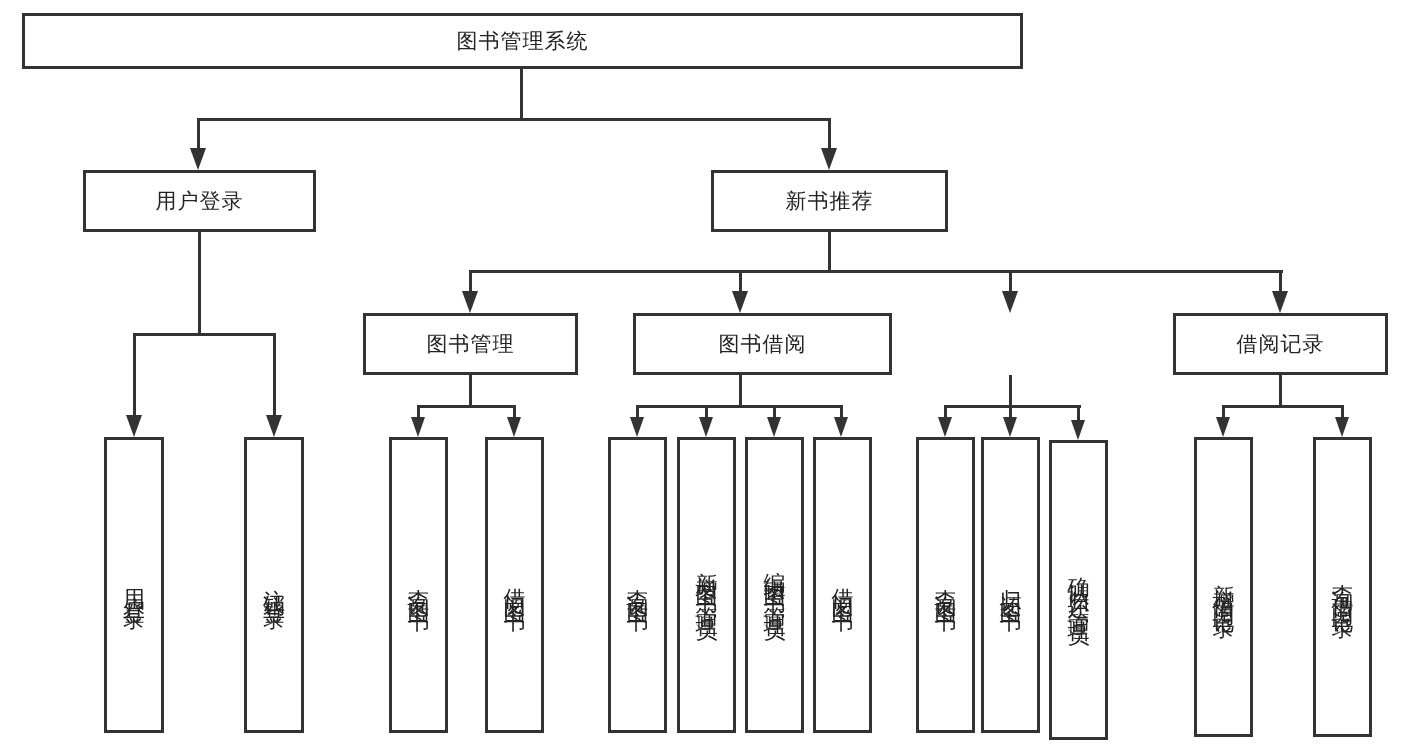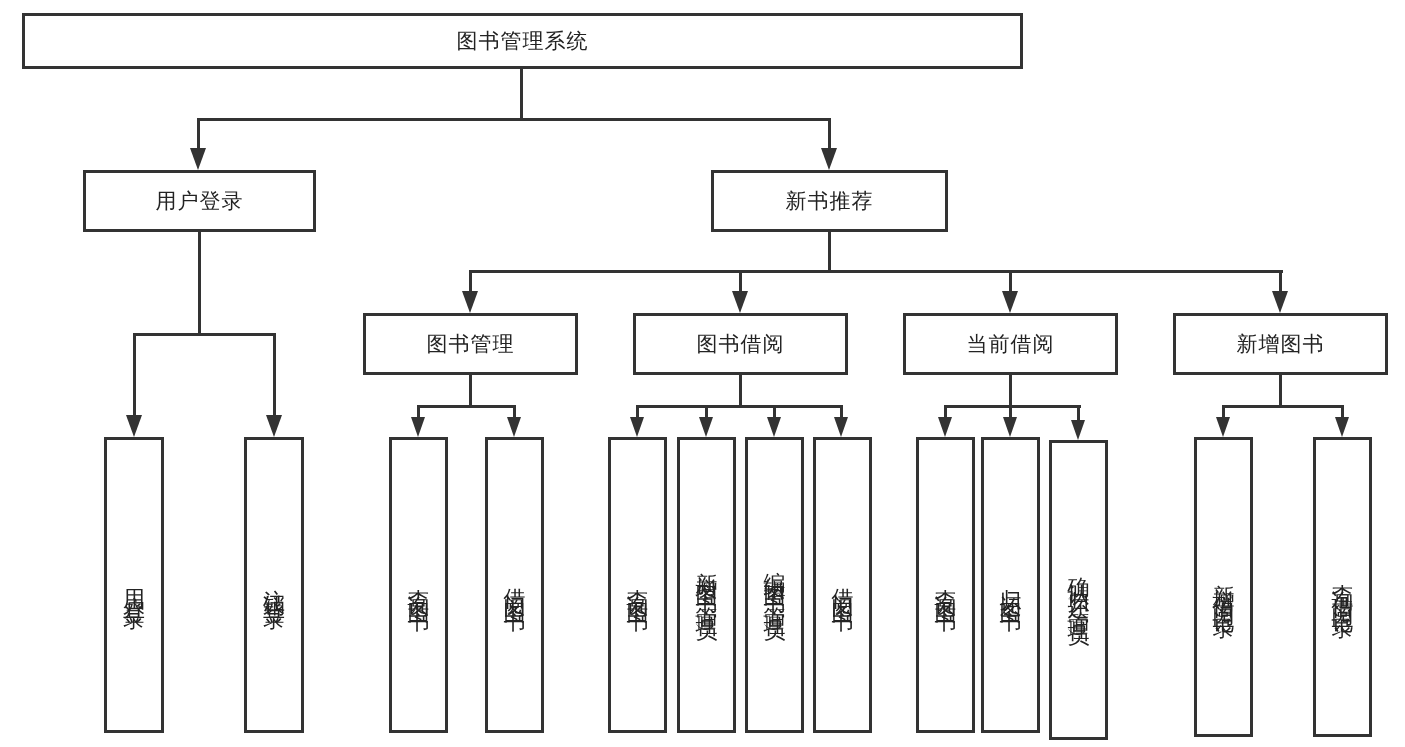--- a/index.html
+++ b/index.html
@@ -113,28 +113,25 @@
   <div class="vline" style="left:739px; top:270px; height:25px;"></div>
   <div class="arr" style="left:732px; top:291px;"></div>
   <div class="vline" style="left:1009px; top:270px; height:25px;"></div>
   <div class="arr" style="left:1002px; top:291px;"></div>
   <div class="vline" style="left:1279px; top:270px; height:25px;"></div>
   <div class="arr" style="left:1272px; top:291px;"></div>
 
   <div class="box" style="left:363px; top:313px; width:215px; height:62px;">
     <span class="lbl">图书管理</span>
   </div>
-  <div class="box" style="left:633px; top:313px; width:215px; height:62px;text-align:center;">
+  <div class="box" style="left:633px; top:313px; width:259px; height:62px;text-align:center;">
     <span class="lbl">图书借阅</span>
   </div>
-  <div class="box" style="left:903px; top:313px; width:215px; height:62px;">
-    <span class="lbl">当前借阅</span>
-  </div>
   <div class="box" style="left:1173px; top:313px; width:215px; height:62px;">
-    <span class="lbl">新增图书</span>
+    <span class="lbl">借阅记录</span>
   </div>
 
   <div class="vline" style="left:469px; top:375px; height:33px;"></div>
   <div class="hline" style="left:417px; top:405px; width:99px;"></div>
   <div class="vline" style="left:417px; top:405px; height:14px;"></div>
   <div class="arr small" style="left:411px; top:417px;"></div>
   <div class="vline" style="left:513px; top:405px; height:14px;"></div>
   <div class="arr small" style="left:507px; top:417px;"></div>
 
   <div class="box vbox" style="left:389px; top:437px; width:59px; height:296px;">

